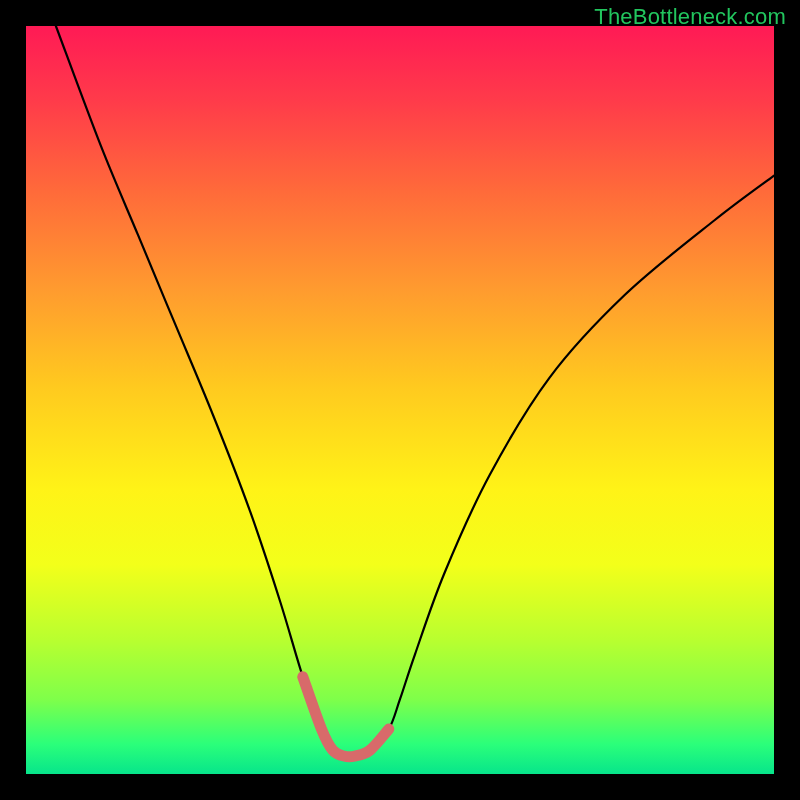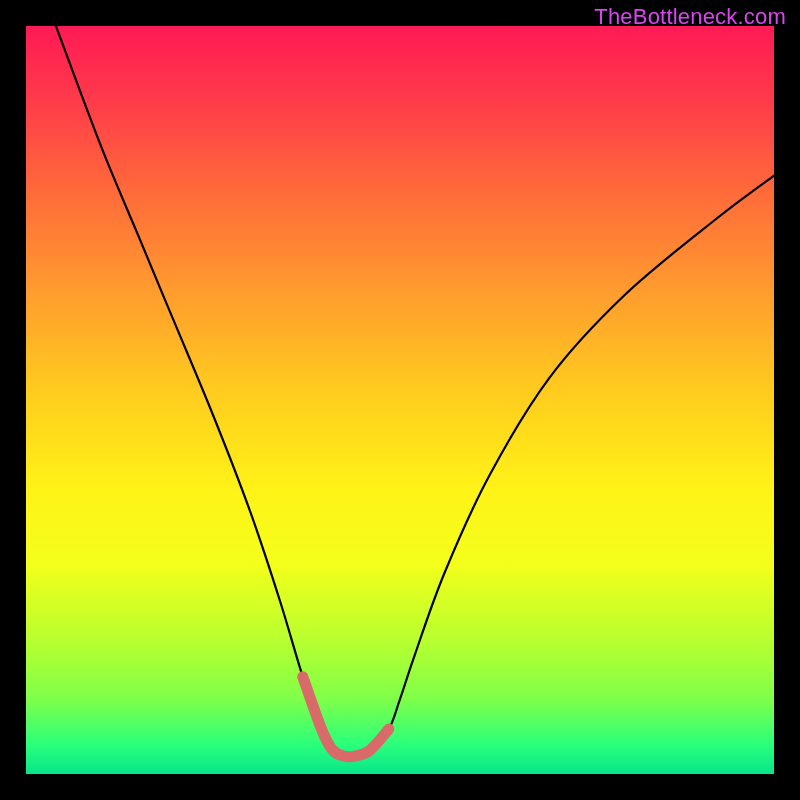--- a/index.html
+++ b/index.html
@@ -27,21 +27,21 @@
       #f3ff1a 72%,
       #b9ff2f 82%,
       #7fff4a 90%,
       #2bff7a 96%,
       #07e58b 100%);
   }
   .watermark {
     position: absolute;
     top: 4px;
     right: 14px;
-    color: #d946ef;
+    color: #22c55e;
     font-size: 22px;
     font-weight: 500;
     letter-spacing: 0.2px;
     user-select: none;
   }
   svg {
     position: absolute;
     left: 0;
     top: 0;
   }

